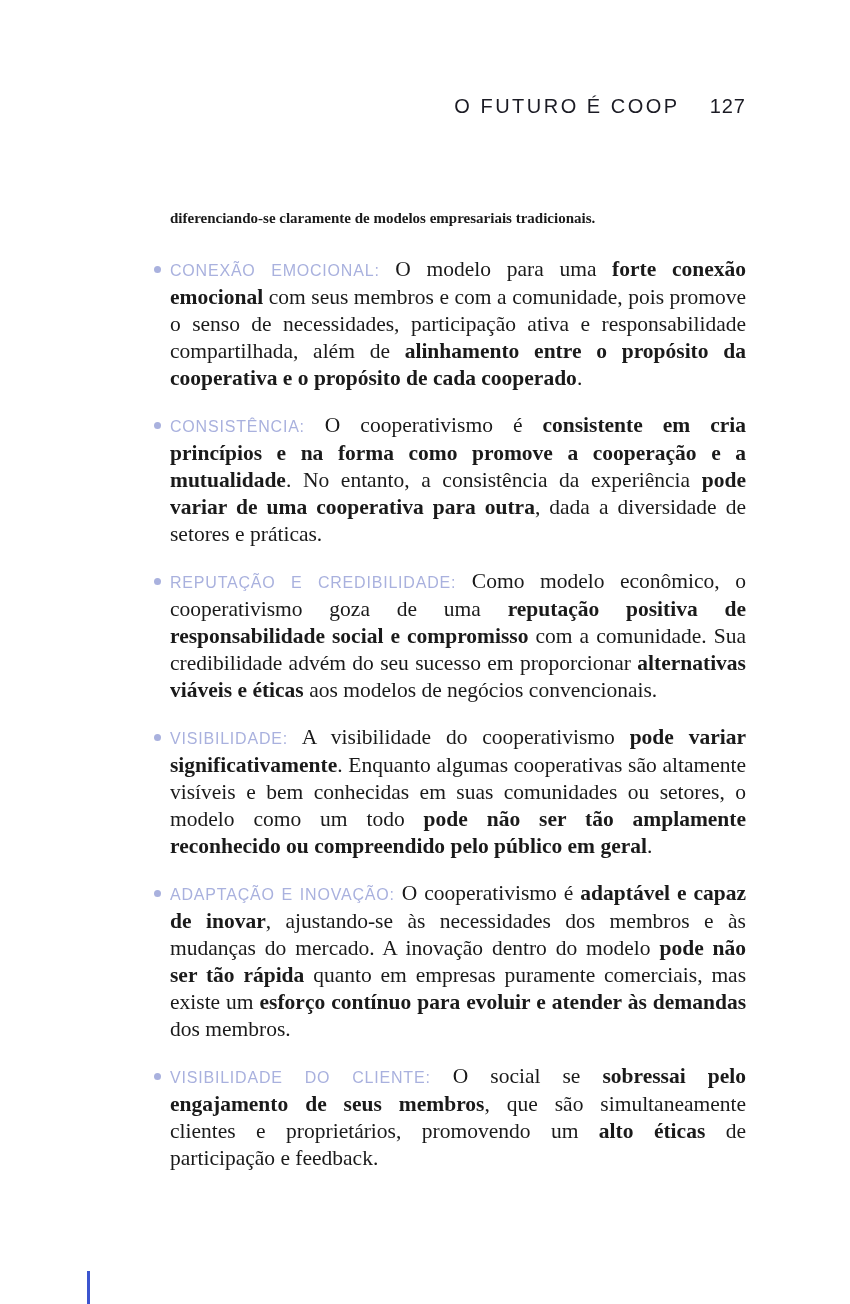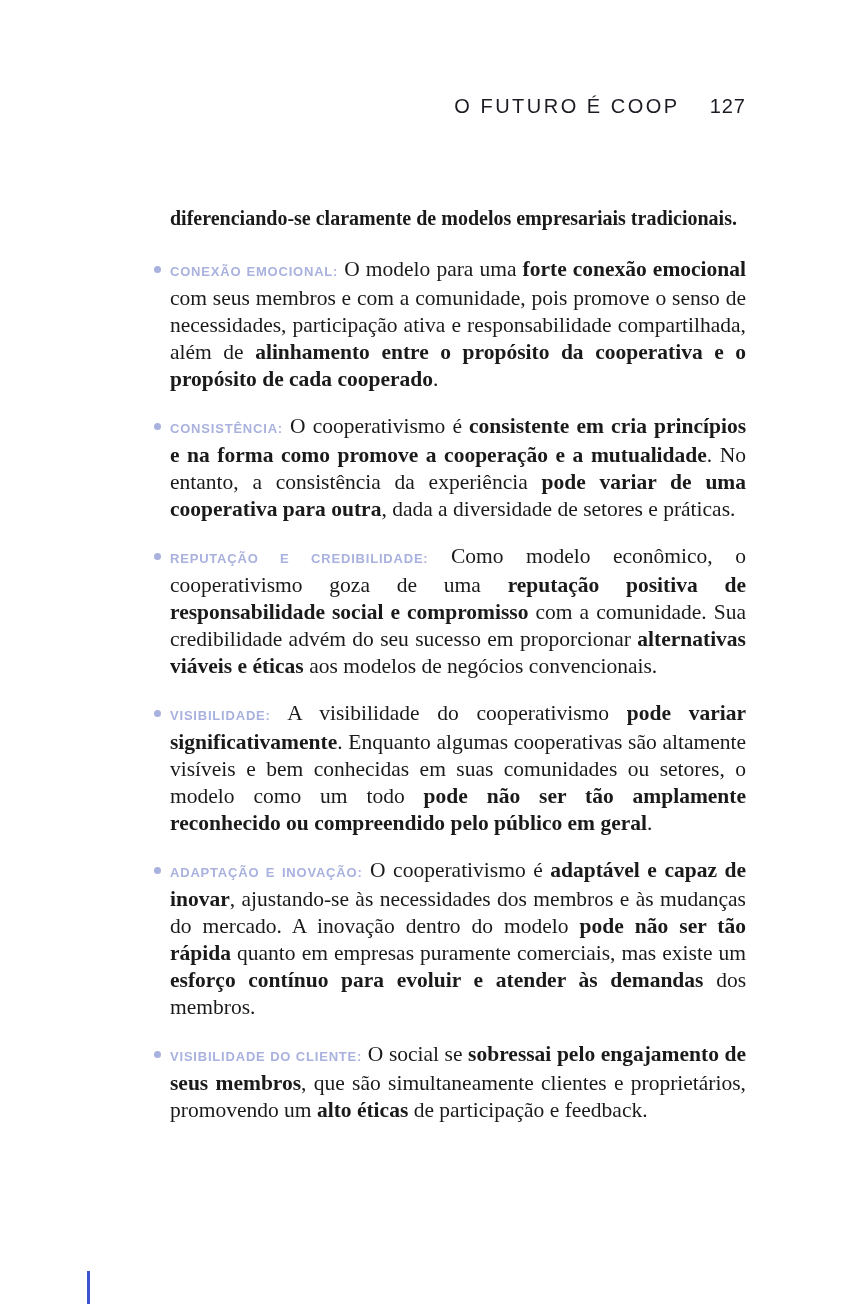--- a/index.html
+++ b/index.html
@@ -33,21 +33,21 @@
     font-family:"Liberation Sans", sans-serif;
     font-size:20px;
     font-weight:400;
     letter-spacing:2.5px;
     color:var(--header-ink);
   }
   .running-head .pagenum{letter-spacing:1px;}
   .intro{
     margin-top:87px;
     font-weight:700;
-    font-size:20px;
+    font-size:15px;
     line-height:27px;
     text-align:justify;
   }
   ul.points{
     list-style:none;
     margin-top:24px;
   }
   ul.points li{
     position:relative;
     font-size:21.5px;
@@ -58,22 +58,22 @@
   ul.points li .dot{
     position:absolute;
     left:-16px;
     top:10px;
     width:7px;height:7px;
     border-radius:50%;
     background:var(--accent);
   }
   ul.points li .label{
     font-family:"Liberation Sans", sans-serif;
-    font-weight:700;
-    font-size:13px;
+    font-weight:400;
+    font-size:16px;
     letter-spacing:0.8px;
     color:var(--accent);
   }
   ul.points li b{font-weight:700;}
   .edge-marker{
     position:absolute;
     left:87px;
     bottom:0;
     width:3px;
     height:33px;

